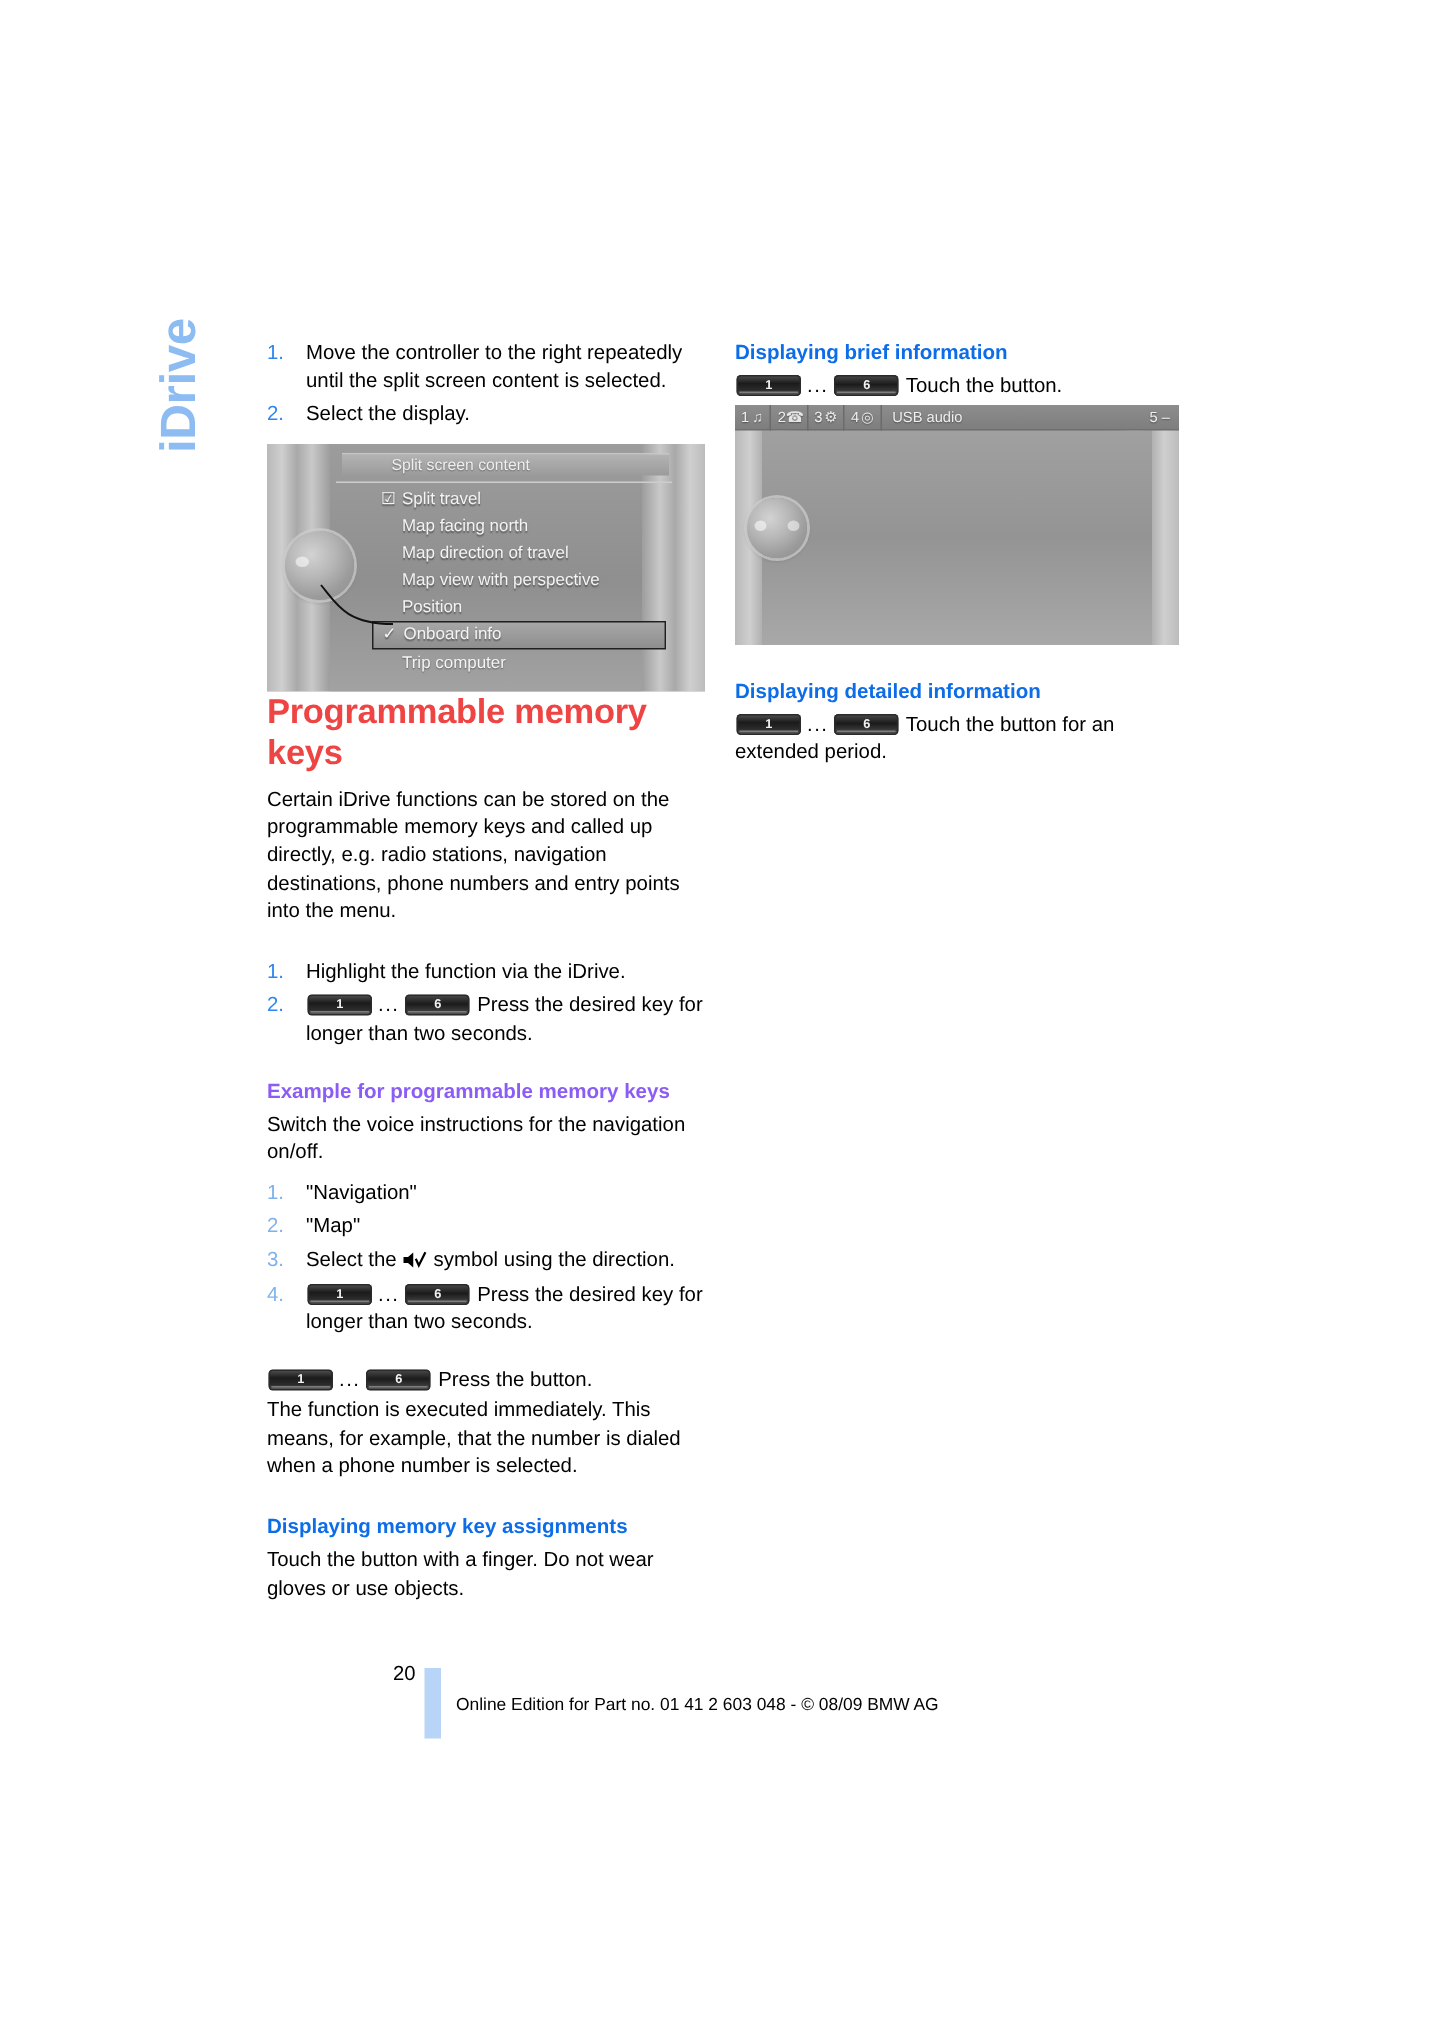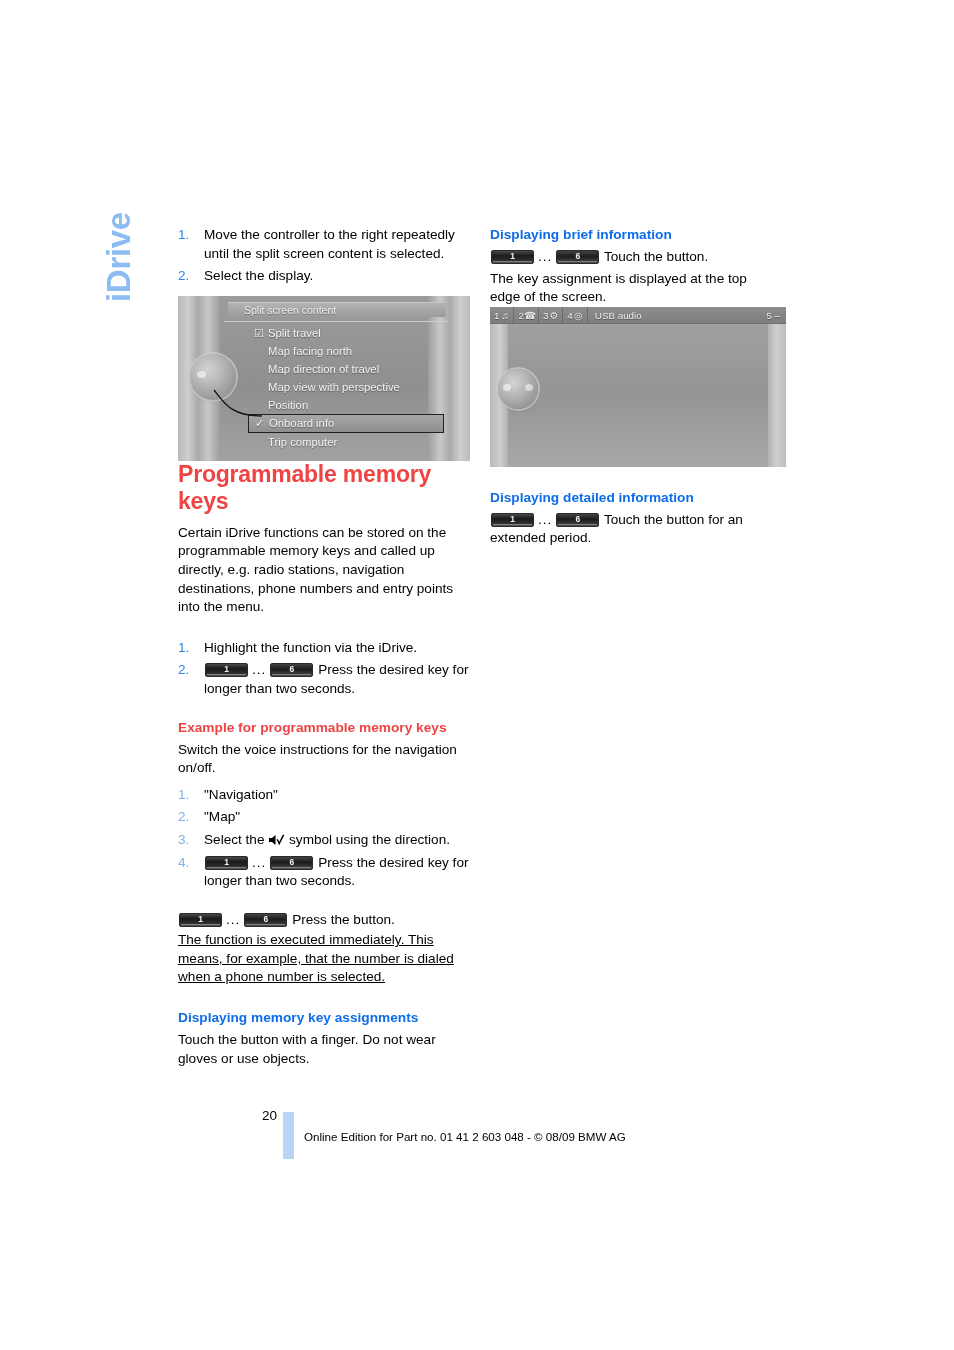--- a/index.html
+++ b/index.html
@@ -52,21 +52,21 @@
     margin: 0 0 9px 0;
     letter-spacing: -0.2px;
   }
   h2.sub-title {
     color: #0d6ce8;
     font-size: 13.7px;
     font-weight: bold;
     line-height: 18px;
     margin: 0 0 4px 0;
   }
-  h2.sub-title.light { color: #ef4444; }
+  h2.sub-title.light { color: #8b5cf6; }
 
   
   ol.steps { list-style: none; margin: 0; padding: 0; }
   ol.steps > li {
     position: relative;
     padding-left: 26px;
     font-size: 13.6px;
     line-height: 18.6px;
     margin-bottom: 4px;
   }
@@ -144,21 +144,21 @@
     background: linear-gradient(180deg,#9c9c9c 0%, #8f8f8f 55%, #a2a2a2 100%);
   }
 
   
   .shot-left .titlebar {
     position: absolute; left: 50px; right: 24px; top: 6px; height: 15px;
     background: linear-gradient(180deg,#b3b3b3 0%, #9b9b9b 100%);
     border-top: 1px solid #c6c6c6;
   }
   .shot-left .titlebar span {
-    position: absolute; left: 16px; top: 0; line-height: 15px;
+    position: absolute; left: 33px; top: 0; line-height: 15px;
     color: #efefef; font-size: 10.5px;
     text-shadow: 0 1px 1px rgba(0,0,0,.35);
     white-space: nowrap;
   }
   .shot-left .hr {
     position: absolute; left: 46px; right: 22px; top: 25px;
     height: 1px; background: #cdcdcd;
   }
   .shot-left .menu { position: absolute; left: 76px; top: 28px; width: 210px; }
   .shot-left .menu .mi {
@@ -369,34 +369,33 @@
       </li>
       <li>
         <span class="num">4.</span><span class="keybtn first"><span class="kn">1</span></span><span class="ellip">...</span><span class="keybtn"><span class="kn">6</span></span>
         <span>Press the desired key for longer than two seconds.</span>
       </li>
     </ol>
 
     <p class="body-text" style="margin-bottom:2px;"><span class="keybtn first"><span class="kn">1</span></span><span class="ellip">...</span><span class="keybtn"><span class="kn">6</span></span>
       <span>Press the button.</span>
     </p>
-    <p class="body-text" style="margin-bottom:22px;text-decoration:underline;">The function is executed immediately. This means, for example, that the number is dialed when a phone number is selected.</p>
+    <p class="body-text" style="margin-bottom:22px;">The function is executed immediately. This means, for example, that the number is dialed when a phone number is selected.</p>
 
     <h2 class="sub-title">Displaying memory key assignments</h2>
     <p class="body-text">Touch the button with a finger. Do not wear gloves or use objects.</p>
 
   </div>
 
   <div class="col-right">
 
     <h2 class="sub-title">Displaying brief information</h2>
     <p class="body-text" style="margin-bottom:3px;"><span class="keybtn first"><span class="kn">1</span></span><span class="ellip">...</span><span class="keybtn"><span class="kn">6</span></span>
       <span>Touch the button.</span>
     </p>
-    <p class="body-text">The key assignment is displayed at the top edge of the screen.</p>
 
     <div class="shot shot-right">
       <div class="surround"></div>
       <div class="rscreen"></div>
       <div class="tabbar">
         <span class="tab"><span>1</span><span class="gl">♫</span></span><span class="tab"><span>2</span><span class="gl">☎</span></span><span class="tab"><span>3</span><span class="gl">⚙</span></span><span class="tab"><span>4</span><span class="gl">◎</span></span><span class="src">USB audio</span>
         <span class="five">5 –</span>
       </div>
       <div class="knob">
         <span class="dent"></span>

